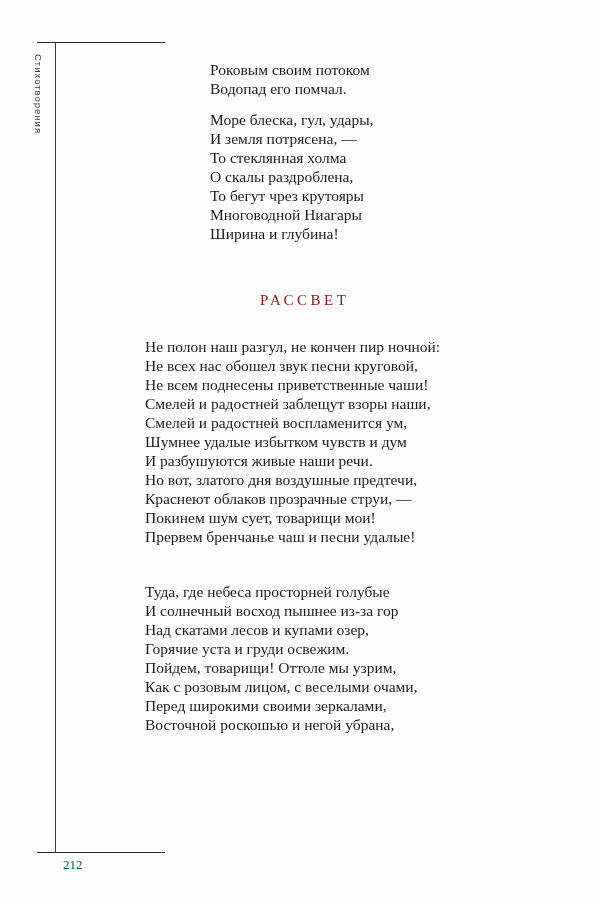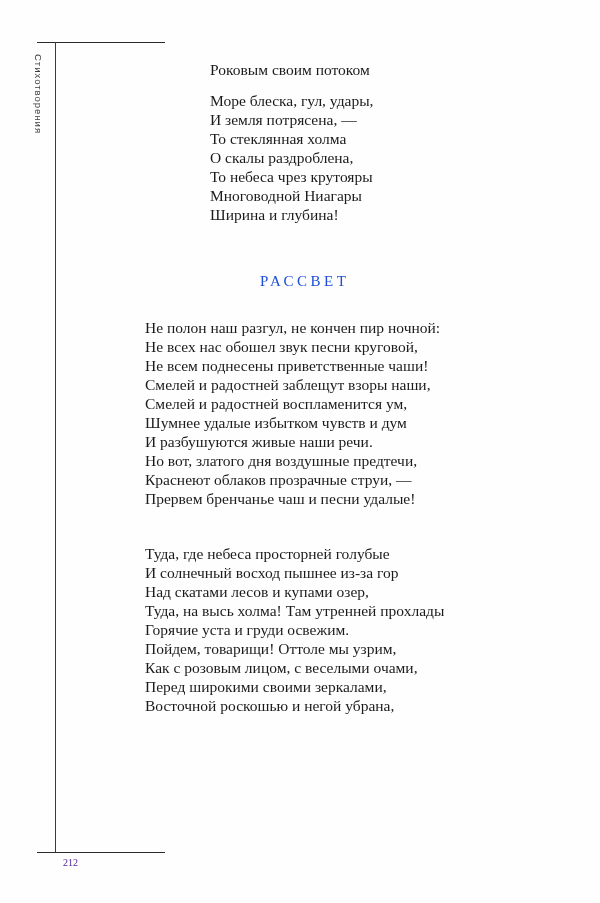--- a/index.html
+++ b/index.html
@@ -24,42 +24,42 @@
     left: 33px; top: 54px;
     writing-mode: vertical-rl;
     font-size: 9.5px;
     letter-spacing: 1px;
     color: #3d3d3d;
     font-family: "Liberation Sans", sans-serif;
   }
   .page-number {
     position: absolute;
     left: 63px; top: 857px;
-    font-size: 10px;
-    color: #4c1d95;
+    font-size: 13px;
+    color: #14532d;
   }
   .content {
     position: absolute;
     left: 145px; top: 60px;
     width: 316px;
     font-size: 15.5px;
     line-height: 19px;
   }
   .fragment { margin-left: 65px; }
   .stanza .poem-line { white-space: nowrap; }
   .gap-sm { margin-top: 12px; font-family: Liberation Serif, serif; }
   .poem-title {
     margin-top: 48px;
     text-align: center;
     font-size: 15px;
     font-weight: 400;
     letter-spacing: 3.5px;
     text-indent: 3.5px;
     line-height: 19px;
-    color: #1d4ed8;
+    color: #7f1d1d;
   }
   .main-stanza-1 { margin-top: 27px; }
   .main-stanza-2 { margin-top: 36px; }
 </style>
 </head>
 <body>
 
 <main class="page">
 
   <div class="rule rule-top"></div>
@@ -68,52 +68,53 @@
 
   <div class="running-label">Стихотворения</div>
 
   <div class="page-number">212</div>
 
   <section class="content">
 
     <div class="fragment">
       <div class="stanza">
           <div class="poem-line">Роковым своим потоком</div>
+          <div class="poem-line">Водопад его помчал.</div>
         </div>
       <div class="stanza gap-sm">
           <div class="poem-line">Море блеска, гул, удары,</div>
           <div class="poem-line">И земля потрясена, —</div>
           <div class="poem-line">То стеклянная холма</div>
           <div class="poem-line">О скалы раздроблена,</div>
-          <div class="poem-line">То небеса чрез крутояры</div>
+          <div class="poem-line">То бегут чрез крутояры</div>
           <div class="poem-line">Многоводной Ниагары</div>
           <div class="poem-line">Ширина и глубина!</div>
         </div>
     </div>
 
     <h1 class="poem-title">РАССВЕТ</h1>
 
     <div class="stanza main-stanza-1">
         <div class="poem-line">Не полон наш разгул, не кончен пир ночной:</div>
         <div class="poem-line">Не всех нас обошел звук песни круговой,</div>
         <div class="poem-line">Не всем поднесены приветственные чаши!</div>
         <div class="poem-line">Смелей и радостней заблещут взоры наши,</div>
         <div class="poem-line">Смелей и радостней воспламенится ум,</div>
         <div class="poem-line">Шумнее удалые избытком чувств и дум</div>
         <div class="poem-line">И разбушуются живые наши речи.</div>
         <div class="poem-line">Но вот, златого дня воздушные предтечи,</div>
         <div class="poem-line">Краснеют облаков прозрачные струи, —</div>
+        <div class="poem-line">Покинем шум сует, товарищи мои!</div>
         <div class="poem-line">Прервем бренчанье чаш и песни удалые!</div>
       </div>
 
     <div class="stanza main-stanza-2">
         <div class="poem-line">Туда, где небеса просторней голубые</div>
         <div class="poem-line">И солнечный восход пышнее из-за гор</div>
         <div class="poem-line">Над скатами лесов и купами озер,</div>
-        <div class="poem-line">Туда, на высь холма! Там утренней прохлады</div>
         <div class="poem-line">Горячие уста и груди освежим.</div>
         <div class="poem-line">Пойдем, товарищи! Оттоле мы узрим,</div>
         <div class="poem-line">Как с розовым лицом, с веселыми очами,</div>
         <div class="poem-line">Перед широкими своими зеркалами,</div>
         <div class="poem-line">Восточной роскошью и негой убрана,</div>
       </div>
 
   </section>
 
 </main>

